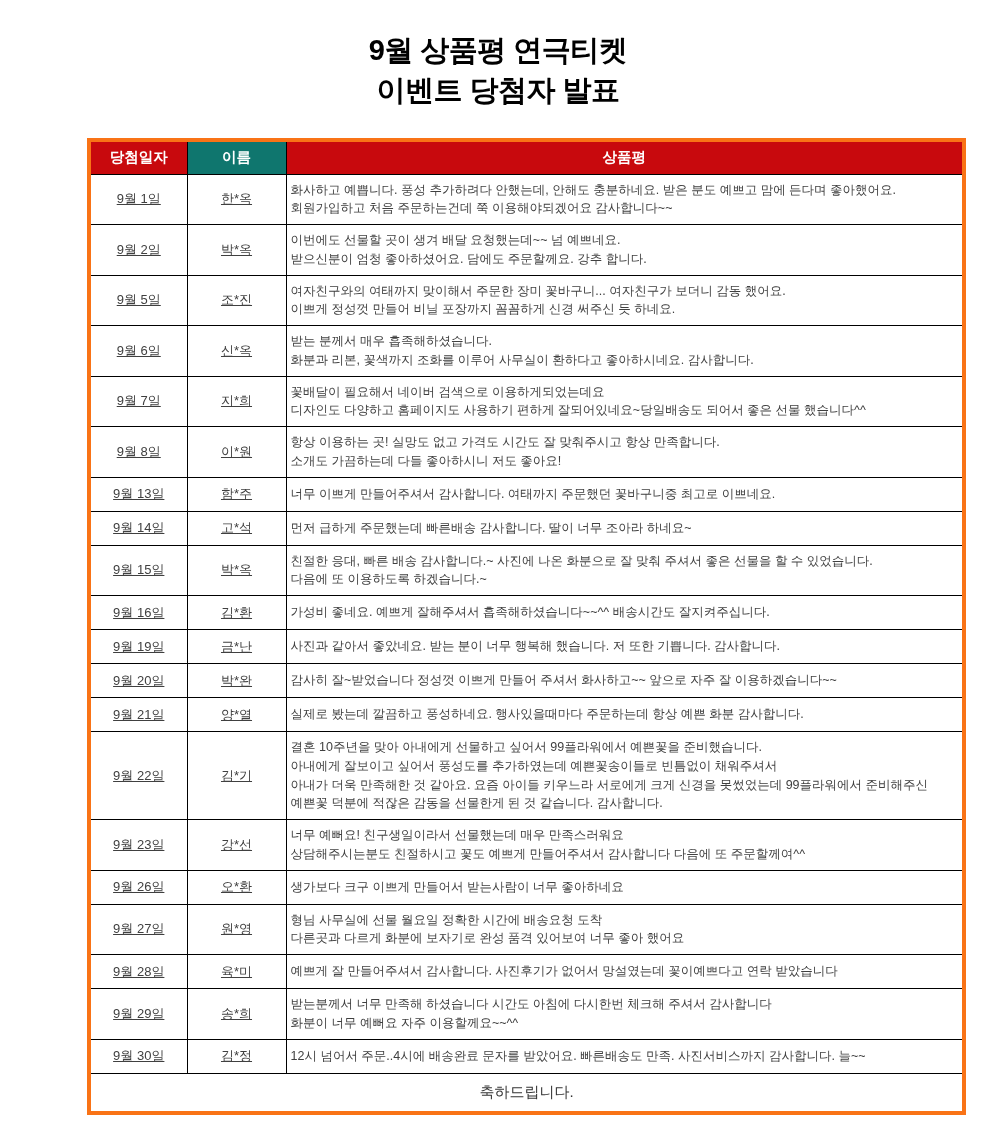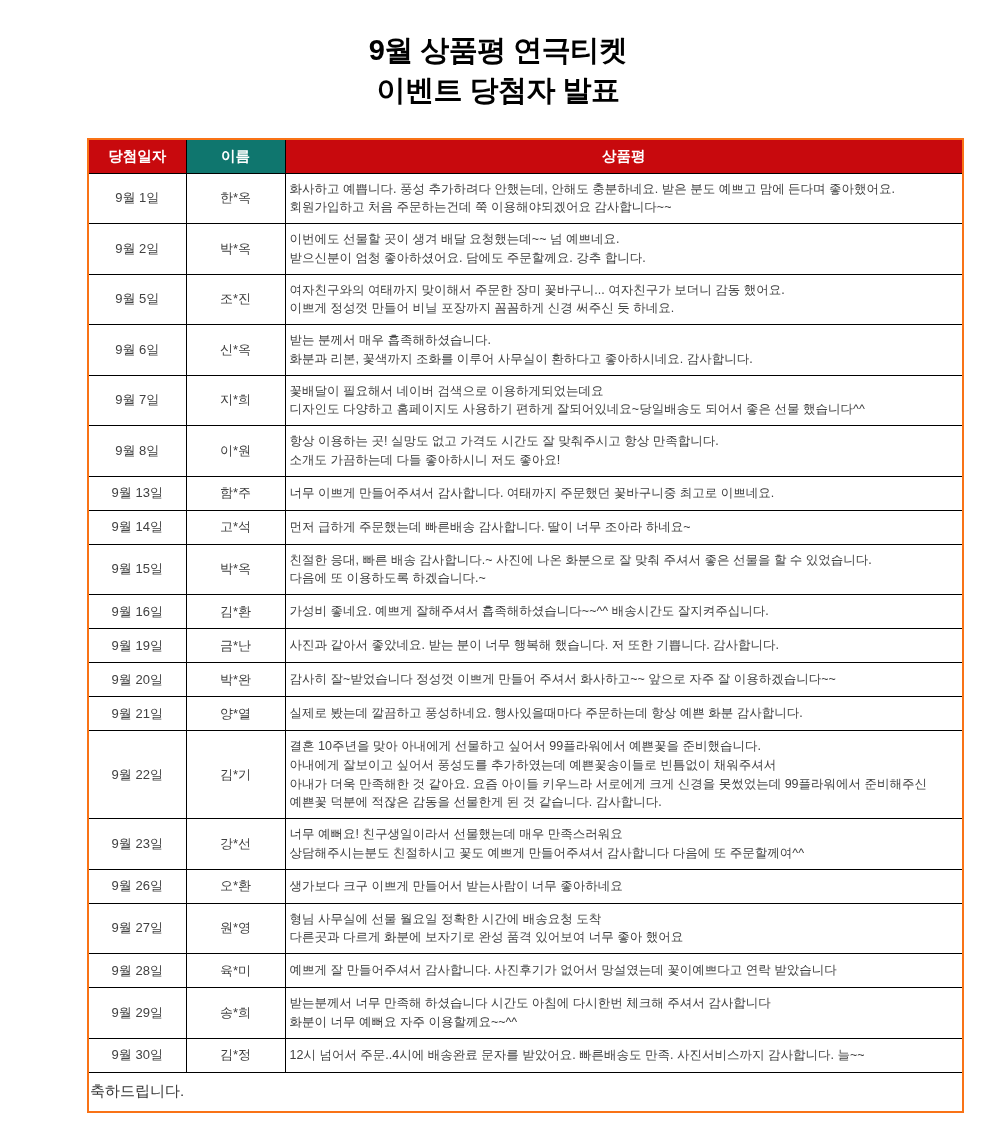--- a/index.html
+++ b/index.html
@@ -23,21 +23,21 @@
     line-height: 1.38;
     padding-top: 30px;
     margin-bottom: 28px;
     letter-spacing: -0.5px;
   }
   table.winners {
     border-collapse: collapse;
     table-layout: fixed;
     width: 875px;
     margin-left: 87px;
-    border: 2px solid #f97316;
+    border: 4px solid #f97316;
   }
   table.winners th,
   table.winners td {
     border: 1px solid #000000;
     box-sizing: border-box;
   }
   table.winners thead th {
     color: #ffffff;
     font-size: 14.5px;
     font-weight: bold;
@@ -45,31 +45,33 @@
     text-align: center;
     vertical-align: middle;
   }
   td.cell-date, td.cell-name {
     text-align: center;
     vertical-align: middle;
     font-size: 13px;
     color: #404040;
     height: 34px;
     padding: 2px 4px;
+    text-decoration: underline;
   }
   td.cell-review {
     font-size: 12.5px;
     color: #404040;
     line-height: 1.5;
     padding: 6px 4px;
     vertical-align: middle;
     white-space: pre-line;
     word-break: keep-all;
   }
   tfoot td.cell-footer {
+    text-align: center;
     vertical-align: middle;
     font-size: 15px;
     color: #333333;
     height: 40px;
     margin-top: 36px;
   }
 </style>
 </head>
 <body>
 

